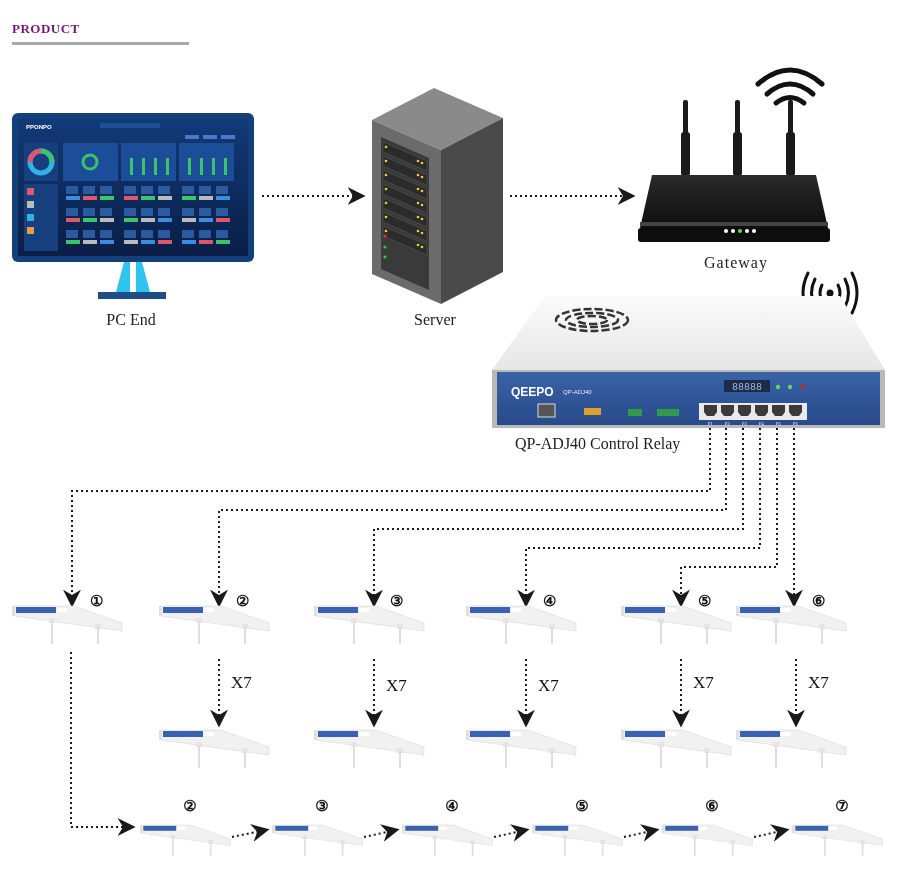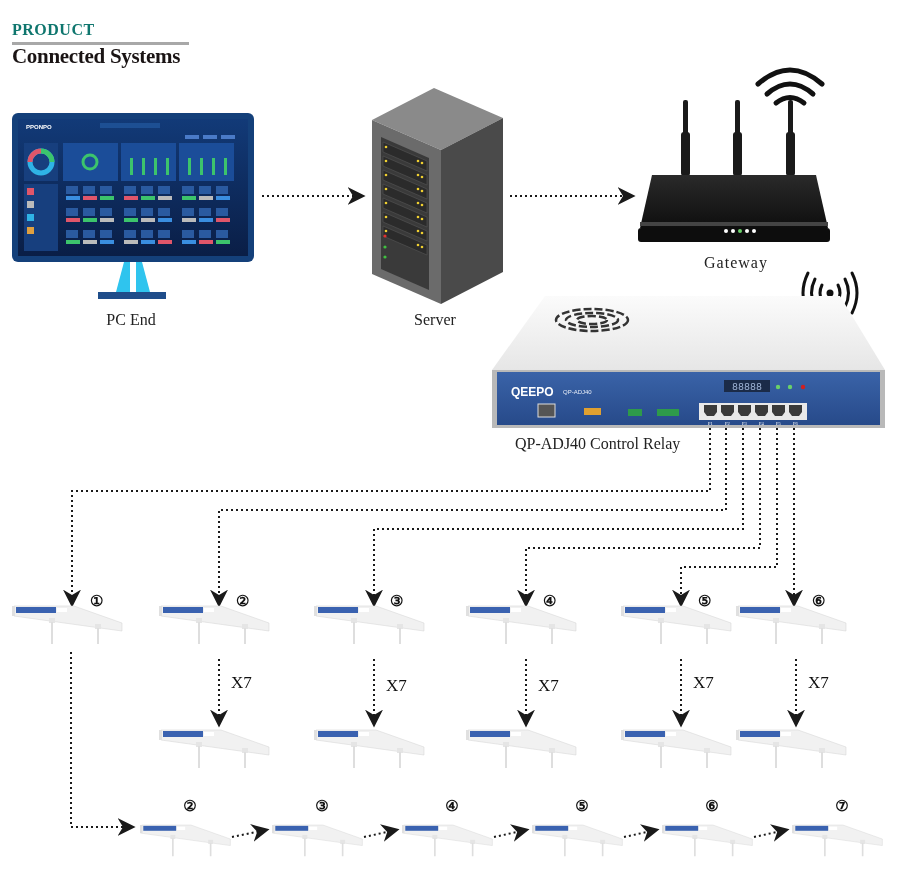--- a/index.html
+++ b/index.html
@@ -1,31 +1,30 @@
 <!DOCTYPE html>
 <html><head>
 <meta charset="utf-8">
 <style>
   html,body{margin:0;padding:0;background:#ffffff;}
   #root{position:relative;width:900px;height:879px;overflow:hidden;background:#fff;font-family:"Liberation Serif","DejaVu Serif",serif;}
-  .hdr-kicker{position:absolute;left:12px;top:21px;font-size:16px;font-weight:bold;color:#0f766e;letter-spacing:0.5px;}
+  .hdr-kicker{position:absolute;left:12px;top:21px;font-size:13px;font-weight:bold;color:#701a75;letter-spacing:0.5px;}
   .hdr-rule{position:absolute;left:12px;top:42px;width:177px;height:3px;background:#a8a8a8;}
   .hdr-title{position:absolute;left:12px;top:44px;font-size:21px;font-weight:bold;color:#1a1414;letter-spacing:-0.3px;}
   svg text{font-family:"Liberation Serif","DejaVu Serif",serif;}
   .lbl{font-size:16px;fill:#222;}
   .num{font-size:15px;font-weight:bold;fill:#111;}
   .mult{font-size:17px;fill:#111;}
 </style>
 </head>
 <body>
 
 <div id="root">
   <div class="hdr-kicker">PRODUCT</div>
   <div class="hdr-rule"></div>
-  <div class="hdr-title">Connected Systems</div>
 
   <svg id="dg" width="900" height="879" viewBox="0 0 900 879" style="position:absolute;left:0;top:0;">
     <defs>
       <marker id="arr" viewBox="0 0 10 10" refX="8" refY="5" markerWidth="9" markerHeight="9" orient="auto">
         <path d="M0,0 L10,5 L0,10 L3,5 Z" fill="#1a1a1a"></path>
       </marker>
       <linearGradient id="pcScr" x1="0" y1="0" x2="0" y2="1">
         <stop offset="0" stop-color="#123a78"></stop>
           <stop offset="1" stop-color="#0a1e46"></stop>
       </linearGradient>

